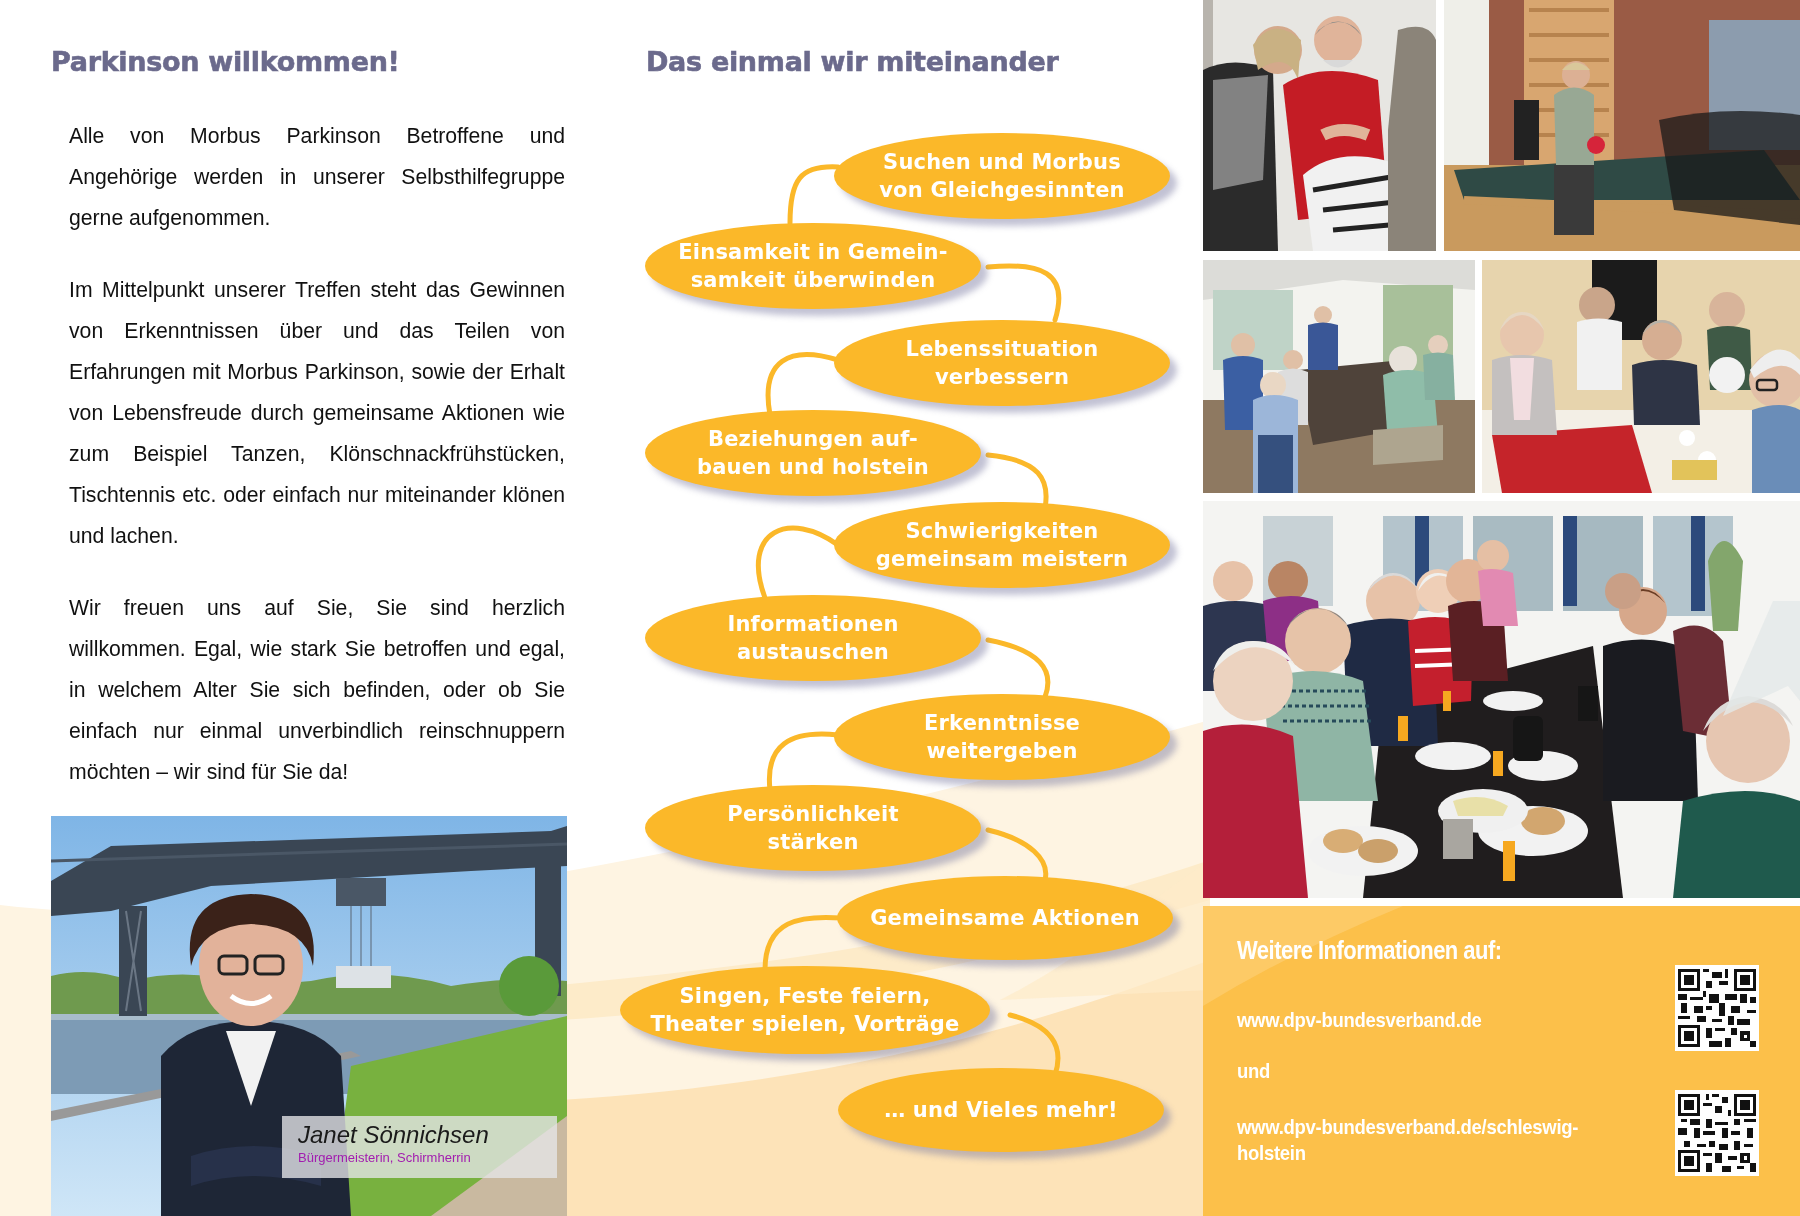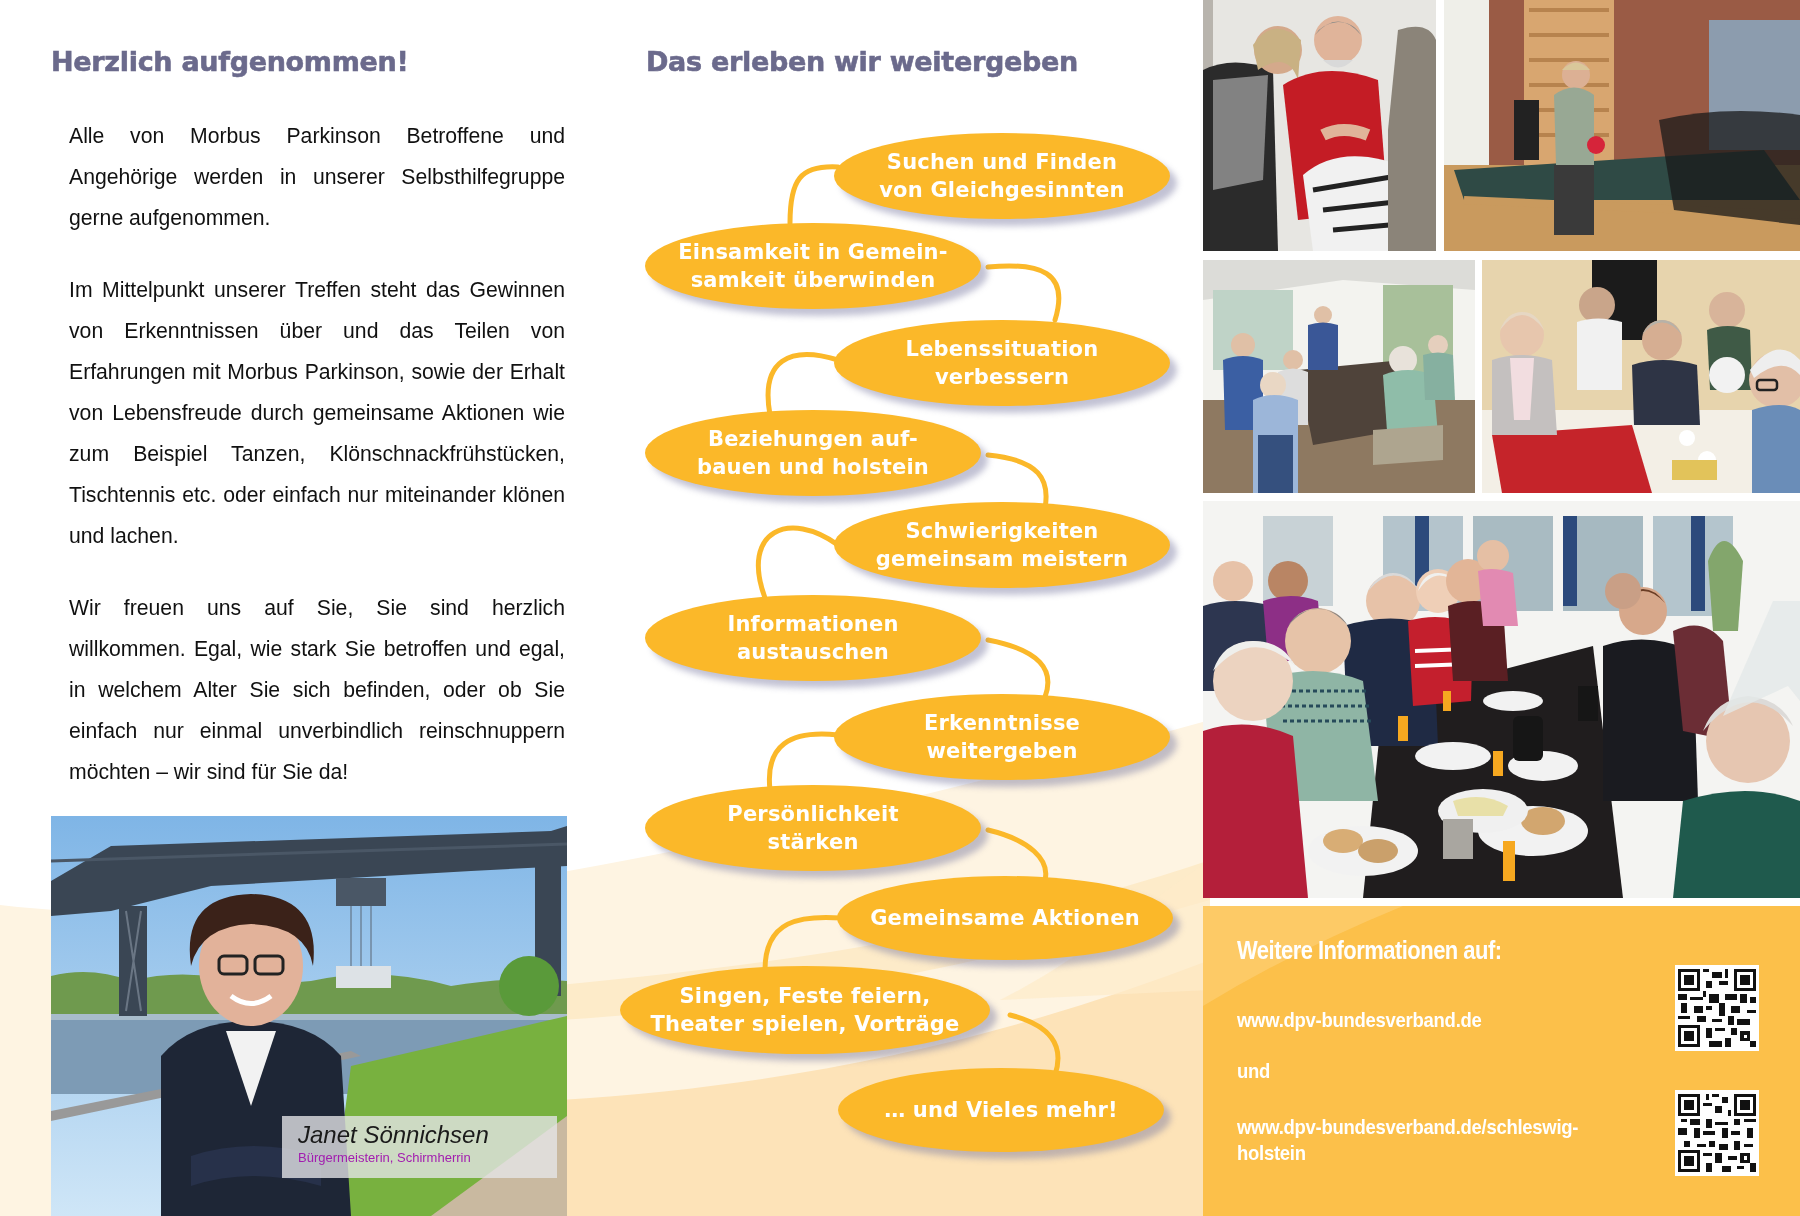--- a/index.html
+++ b/index.html
@@ -43,21 +43,21 @@
 <body>
 
 <svg class="bg-waves" viewBox="0 0 1800 1216" width="1800" height="1216">
   <path d="M0,905 C300,940 700,860 1210,720 L1210,1216 L0,1216 Z" fill="#fef4e2"></path>
   <path d="M560,1100 C800,1085 1000,1040 1210,960 L1210,1216 L560,1216 Z" fill="#fde3b8"></path>
   <path d="M560,985 C820,960 1000,930 1210,860 L1210,900 C1000,960 800,1005 560,1020 Z" fill="#fdebc9"></path>
   <path d="M1000,1000 C1080,960 1150,900 1210,860 L1210,990 Z" fill="#fdebc9" opacity="0.7"></path>
 </svg>
 
 <section class="left-col">
-  <h1 class="h-title">Herzlich aufgenommen!</h1>
+  <h1 class="h-title">Parkinson willkommen!</h1>
   <div class="intro">
     <p>Alle von Morbus Parkinson Betroffene und Angehörige werden in unserer Selbsthilfegruppe gerne aufgenommen.</p>
     <p>Im Mittelpunkt unserer Treffen steht das Gewinnen von Erkenntnissen über und das Teilen von Erfahrungen mit Morbus Parkinson, sowie der Erhalt von Lebensfreude durch gemeinsame Aktionen wie zum Beispiel Tanzen, Klönschnackfrühstücken, Tischtennis etc. oder einfach nur miteinander klönen und lachen.</p>
     <p>Wir freuen uns auf Sie, Sie sind herzlich willkommen. Egal, wie stark Sie betroffen und egal, in welchem Alter Sie sich befinden, oder ob Sie einfach nur einmal unverbindlich reinschnuppern möchten – wir sind für Sie da!</p>
   </div>
 
   <div class="portrait">
     <svg width="516" height="400" viewBox="0 0 516 400">
       <defs>
         <linearGradient id="sky" x1="0" y1="0" x2="0" y2="1">
@@ -98,21 +98,21 @@
       <path d="M140,340 Q200,320 270,340 L270,370 Q200,350 140,370 Z" fill="#27314a"></path>
     </svg>
     <div class="caption">
       <div class="name">Janet Sönnichsen</div>
       <div class="role">Bürgermeisterin, Schirmherrin</div>
     </div>
   </div>
 </section>
 
 <section class="mid-col">
-  <h2 class="m-title">Das erleben wir weitergeben</h2>
+  <h2 class="m-title">Das einmal wir miteinander</h2>
 
   <svg class="connectors" viewBox="0 0 600 1216" width="600" height="1216">
     <g fill="none" stroke="#fbb829" stroke-width="5" stroke-linecap="round">
 
       <path d="M238,167 C200,165 190,180 190,223"></path>
 
       <path d="M388,267 C440,262 470,272 455,320"></path>
 
       <path d="M238,360 C190,345 160,360 170,415"></path>
 
@@ -126,21 +126,21 @@
 
       <path d="M388,830 C430,840 450,860 445,880"></path>
 
       <path d="M242,918 C200,915 165,920 165,970"></path>
 
       <path d="M410,1015 C450,1025 465,1045 455,1075"></path>
     </g>
   </svg>
 
   <div class="bubble" style="left:234px; top:133px; width:336px; height:86px;">
-    <span>Suchen und Finden
+    <span>Suchen und Morbus
 von Gleichgesinnten</span>
   </div>
   <div class="bubble" style="left:45px; top:223px; width:336px; height:86px;">
     <span>Einsamkeit in Gemein-
 samkeit überwinden</span>
   </div>
   <div class="bubble" style="left:234px; top:320px; width:336px; height:86px;">
     <span>Lebenssituation
 verbessern</span>
   </div>

